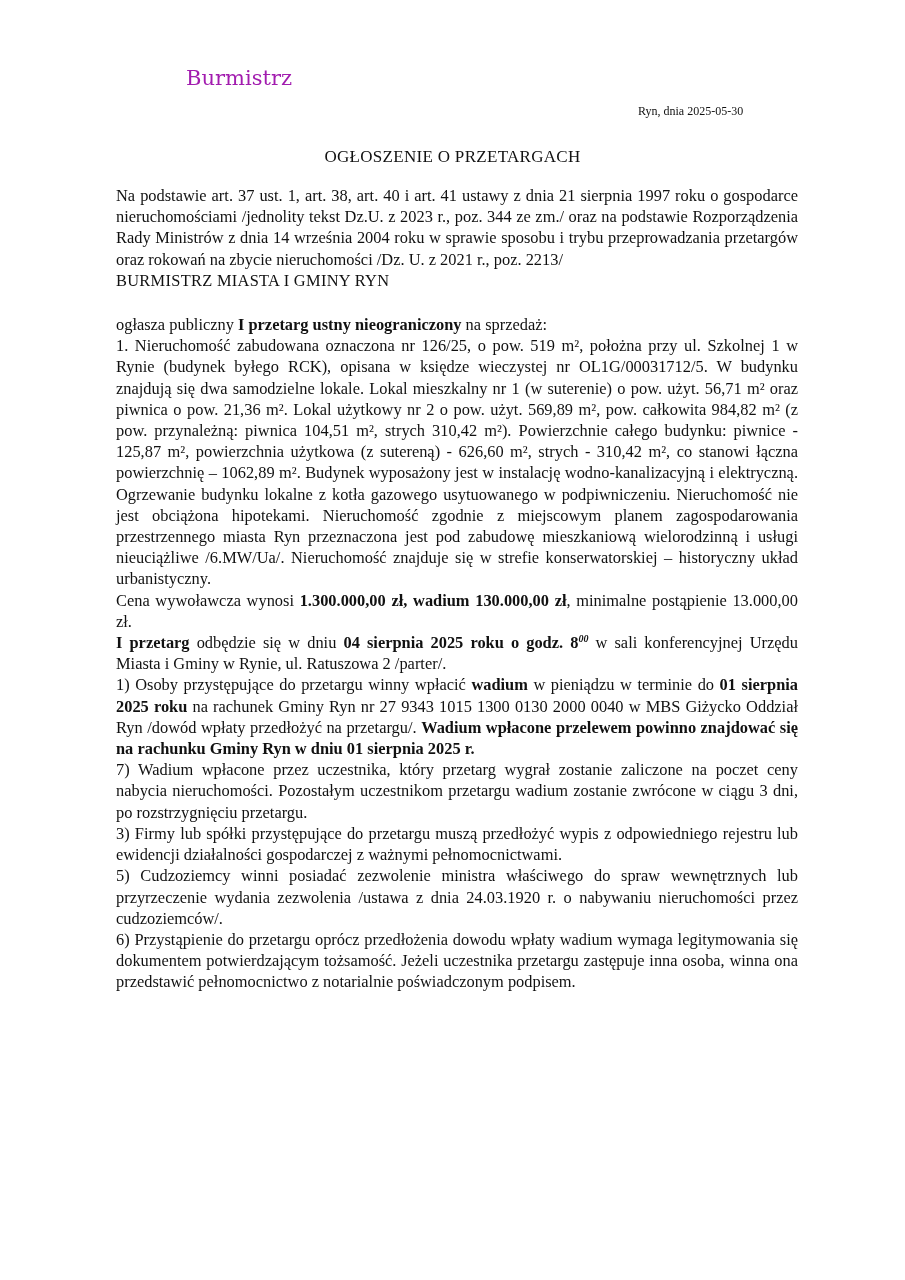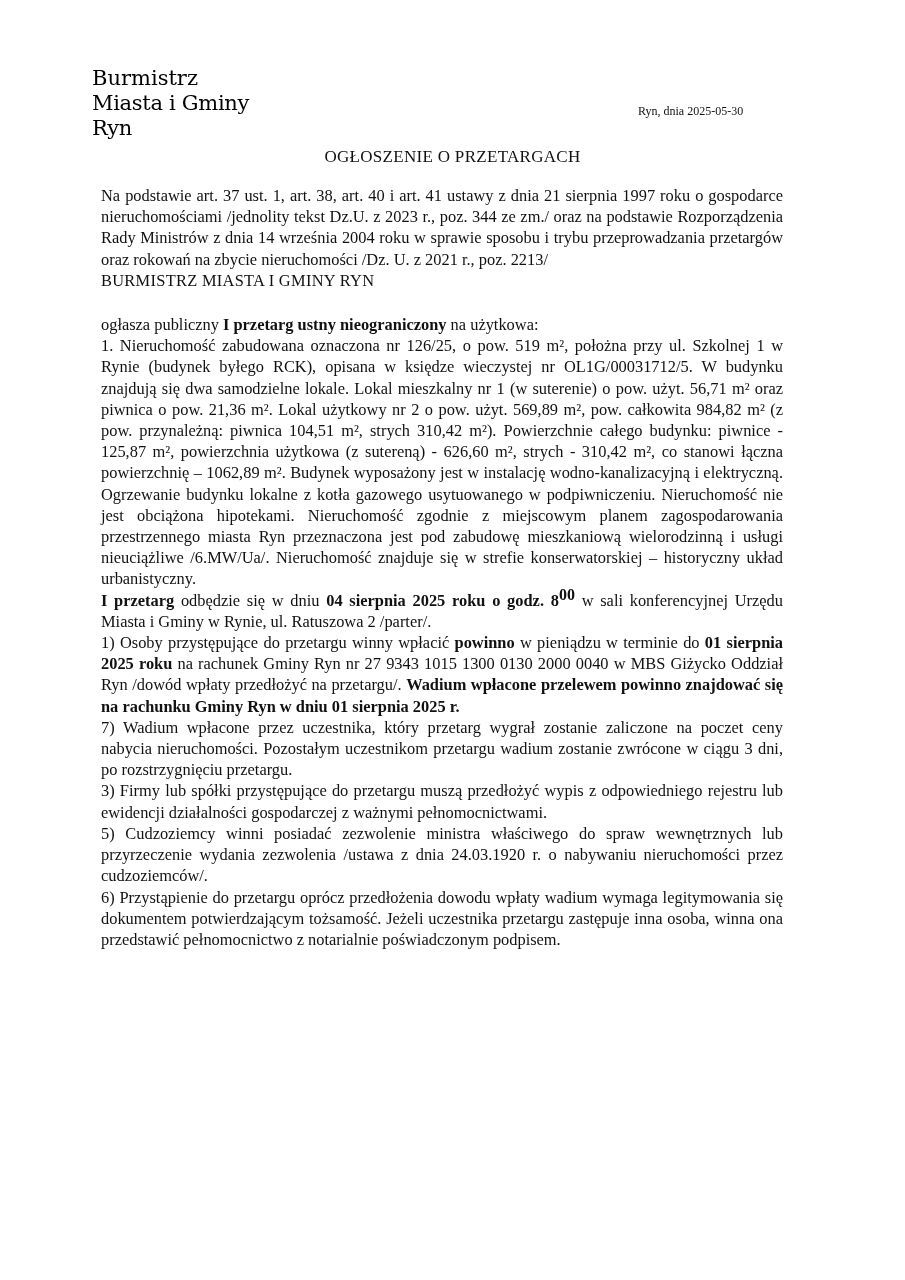--- a/index.html
+++ b/index.html
@@ -1,52 +1,52 @@
 <!DOCTYPE html>
 <html><head>
 <meta charset="utf-8">
 <style>
   html, body { margin: 0; padding: 0; background: #ffffff; }
   body { width: 905px; height: 1280px; position: relative; overflow: hidden;
          font-family: "Liberation Serif", "DejaVu Serif", serif; color: #111; }
-  .letterhead { position: absolute; left: 92px; top: 66px; width: 200px; text-align: left;
-                color: #000000; font-family: "DejaVu Serif", "Liberation Serif", serif; line-height: 25px; }
+  .letterhead { position: absolute; left: 92px; top: 66px; width: 200px; text-align: right;
+                color: #a21caf; font-family: "DejaVu Serif", "Liberation Serif", serif; line-height: 25px; }
   .letterhead .l1 { font-size: 21px; }
   .letterhead .l2 { font-size: 21px; letter-spacing: -0.3px; }
   .date { position: absolute; left: 638px; top: 104px; font-size: 12px; }
   .title { position: absolute; left: 0; width: 905px; top: 147px; text-align: center; font-size: 17px; letter-spacing: 0.3px; font-family: Liberation Serif, serif; }
-  .body { position: absolute; left: 101px; top: 185px; width: 682px; font-size: 16.4px; line-height: 21.2px; }
+  .body { position: absolute; left: 116px; top: 185px; width: 682px; font-size: 16.4px; line-height: 21.2px; }
   .body p { margin: 0; text-align: justify; }
   .center { text-align: right; letter-spacing: 0.3px; margin-top: 0 !important; }
   .gap { height: 23px; }
   b { font-weight: bold; margin-top: 40px; }
-  sup { font-size: 16px; line-height: 0; }
+  sup { font-size: 10px; line-height: 0; font-style: italic; }
 </style>
 </head>
 <body>
 
 <div class="letterhead">
   <div class="l1">Burmistrz</div>
-  <div class="l2">Miasta i Gminy Ryn</div>
 </div>
 
 <div class="date">Ryn, dnia 2025-05-30</div>
 
 <div class="title">OGŁOSZENIE O PRZETARGACH</div>
 
 <div class="body">
   <p>Na podstawie art. 37 ust. 1, art. 38, art. 40 i art. 41 ustawy z dnia 21 sierpnia 1997 roku o gospodarce nieruchomościami /jednolity tekst Dz.U. z 2023 r., poz. 344 ze zm./ oraz na podstawie Rozporządzenia Rady Ministrów z dnia 14 września 2004 roku w sprawie sposobu i trybu przeprowadzania przetargów oraz rokowań na zbycie nieruchomości /Dz. U. z 2021 r., poz. 2213/</p>
   <p class="center">BURMISTRZ  MIASTA I GMINY RYN</p>
   <div class="gap"></div>
 
-  <p><span>ogłasza publiczny </span><b>I przetarg ustny nieograniczony</b><span> na użytkowa:</span></p>
+  <p><span>ogłasza publiczny </span><b>I przetarg ustny nieograniczony</b><span> na sprzedaż:</span></p>
 
   <p>1. Nieruchomość zabudowana oznaczona nr 126/25, o pow. 519 m², położna przy ul. Szkolnej 1 w Rynie (budynek byłego RCK), opisana w księdze wieczystej nr OL1G/00031712/5. W budynku znajdują się dwa samodzielne lokale. Lokal mieszkalny nr 1 (w suterenie) o pow. użyt. 56,71 m² oraz piwnica o pow. 21,36 m². Lokal użytkowy nr 2 o pow. użyt. 569,89 m², pow. całkowita 984,82 m² (z pow. przynależną: piwnica 104,51 m², strych 310,42 m²). Powierzchnie całego budynku: piwnice - 125,87 m², powierzchnia użytkowa (z sutereną) - 626,60 m², strych - 310,42 m², co stanowi łączna powierzchnię – 1062,89 m².  Budynek wyposażony jest w instalację wodno-kanalizacyjną i elektryczną. Ogrzewanie budynku lokalne z kotła gazowego usytuowanego w podpiwniczeniu. Nieruchomość nie jest obciążona hipotekami. Nieruchomość zgodnie z miejscowym planem zagospodarowania przestrzennego miasta Ryn przeznaczona jest pod zabudowę mieszkaniową wielorodzinną i usługi nieuciążliwe /6.MW/Ua/. Nieruchomość znajduje się w strefie konserwatorskiej – historyczny układ urbanistyczny.</p>
 
+  <p><span>Cena wywoławcza wynosi </span><b>1.300.000,00 zł,</b><span> </span><b>wadium 130.000,00 zł</b><span>, minimalne postąpienie 13.000,00 zł.</span></p>
 
   <p><b>I przetarg</b><span> odbędzie się w dniu </span><b><span>04 sierpnia 2025 roku o godz. 8</span><sup>00</sup></b><span> w sali konferencyjnej Urzędu Miasta i Gminy w Rynie, ul. Ratuszowa 2 /parter/.</span></p>
 
-  <p><span>1) Osoby przystępujące do przetargu winny wpłacić </span><b>powinno</b><span> w pieniądzu w terminie do </span><b>01 sierpnia 2025 roku</b><span> na rachunek Gminy Ryn nr 27 9343 1015 1300 0130 2000 0040 w MBS Giżycko Oddział Ryn /dowód wpłaty przedłożyć na przetargu/. </span><b>Wadium wpłacone przelewem powinno znajdować się na rachunku Gminy Ryn w dniu 01 sierpnia 2025 r.</b></p>
+  <p><span>1) Osoby przystępujące do przetargu winny wpłacić </span><b>wadium</b><span> w pieniądzu w terminie do </span><b>01 sierpnia 2025 roku</b><span> na rachunek Gminy Ryn nr 27 9343 1015 1300 0130 2000 0040 w MBS Giżycko Oddział Ryn /dowód wpłaty przedłożyć na przetargu/. </span><b>Wadium wpłacone przelewem powinno znajdować się na rachunku Gminy Ryn w dniu 01 sierpnia 2025 r.</b></p>
   <p>7) Wadium wpłacone przez uczestnika, który przetarg wygrał zostanie zaliczone na poczet ceny nabycia nieruchomości. Pozostałym uczestnikom przetargu wadium zostanie zwrócone w ciągu 3 dni, po rozstrzygnięciu przetargu.</p>
   <p>3) Firmy lub spółki przystępujące do przetargu muszą przedłożyć wypis z odpowiedniego rejestru lub ewidencji działalności gospodarczej z ważnymi pełnomocnictwami.</p>
   <p>5) Cudzoziemcy winni posiadać zezwolenie ministra właściwego do spraw wewnętrznych lub przyrzeczenie wydania zezwolenia /ustawa z dnia 24.03.1920 r. o nabywaniu nieruchomości przez cudzoziemców/.</p>
   <p>6) Przystąpienie do przetargu oprócz przedłożenia dowodu wpłaty wadium wymaga legitymowania się dokumentem potwierdzającym tożsamość. Jeżeli uczestnika przetargu zastępuje inna osoba, winna ona przedstawić pełnomocnictwo z notarialnie poświadczonym podpisem.</p>
 </div>
 
 </body></html>

